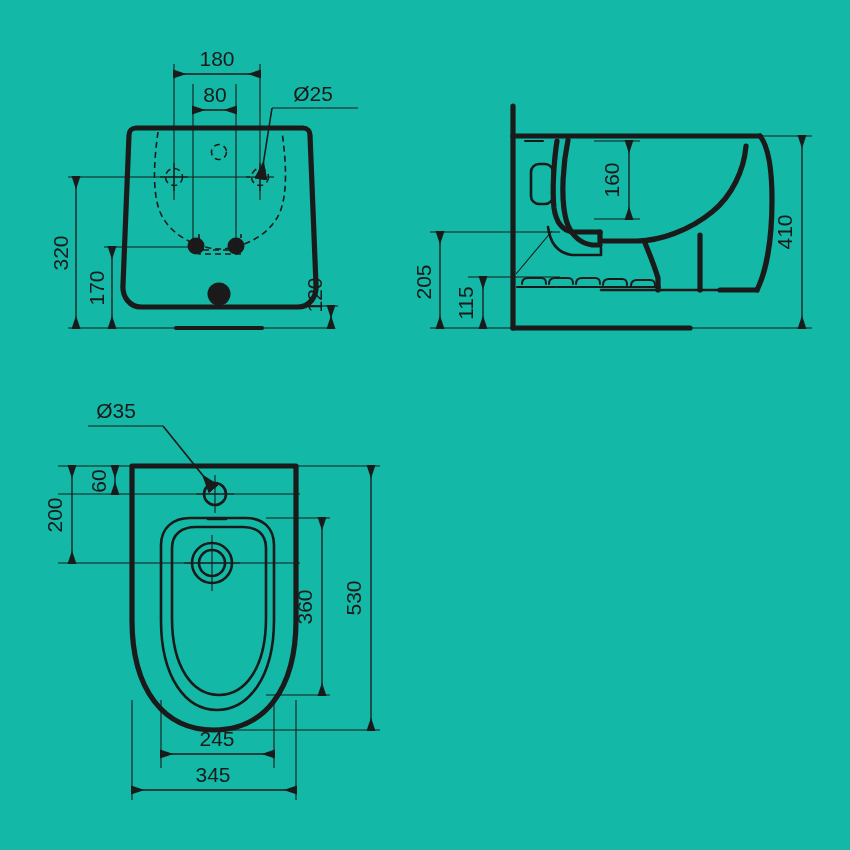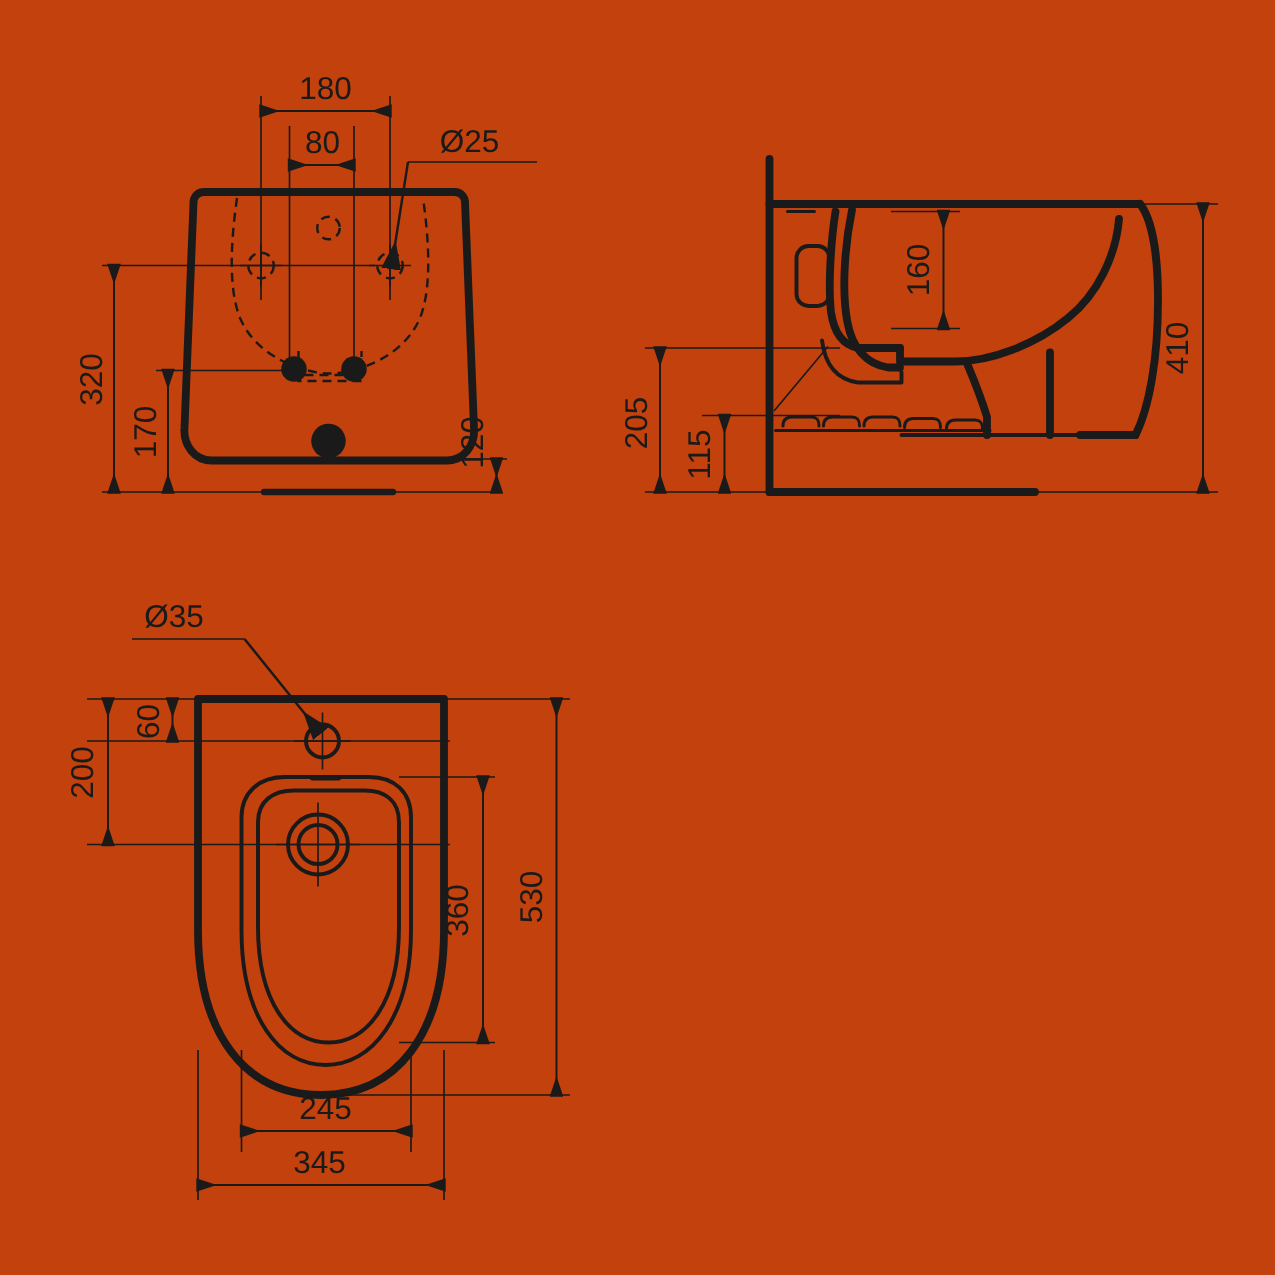--- a/index.html
+++ b/index.html
@@ -10,21 +10,21 @@
   body {
     width: 850px;
     height: 850px;
     font-family: "Liberation Sans", sans-serif;
     overflow: hidden;
   }
   #drawing-root {
     position: relative;
     width: 850px;
     height: 850px;
-    background: #c2410c;
+    background: #14b8a6;
   }
   svg.cad {
     position: absolute;
     left: 0;
     top: 0;
     width: 850px;
     height: 850px;
     display: block;
   }
   .thin   { stroke: #1a1a1a; stroke-width: 1.1; fill: none; }

